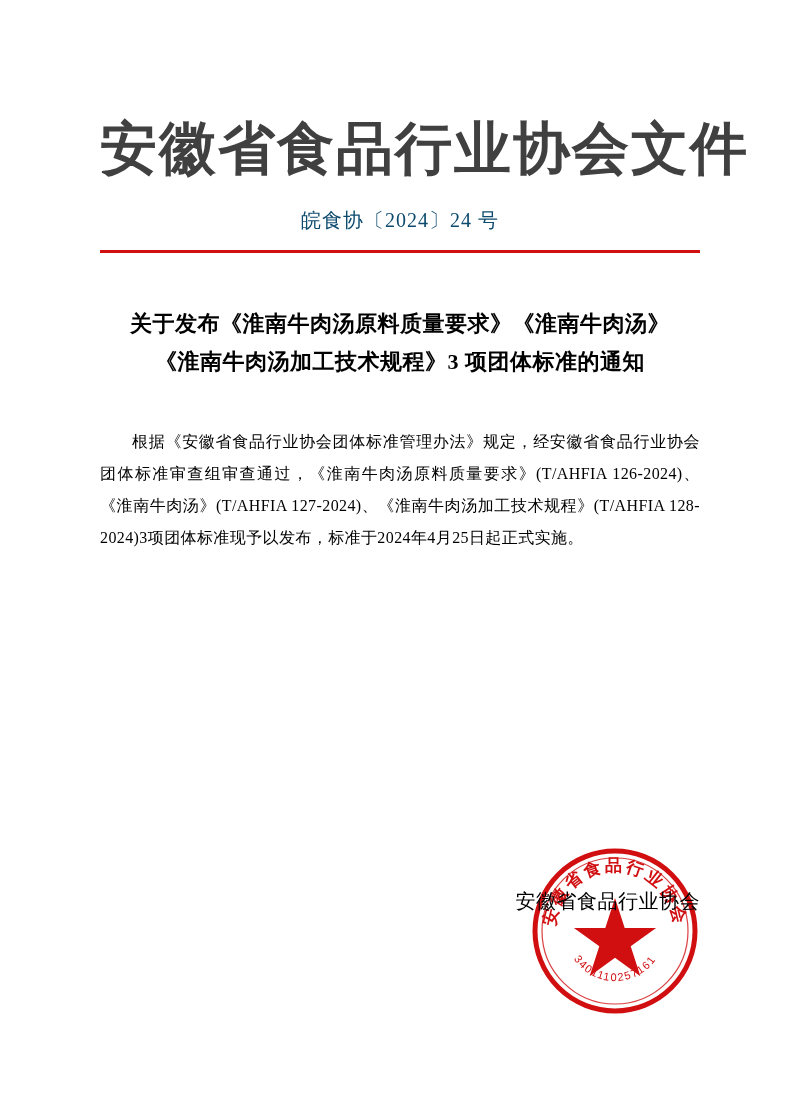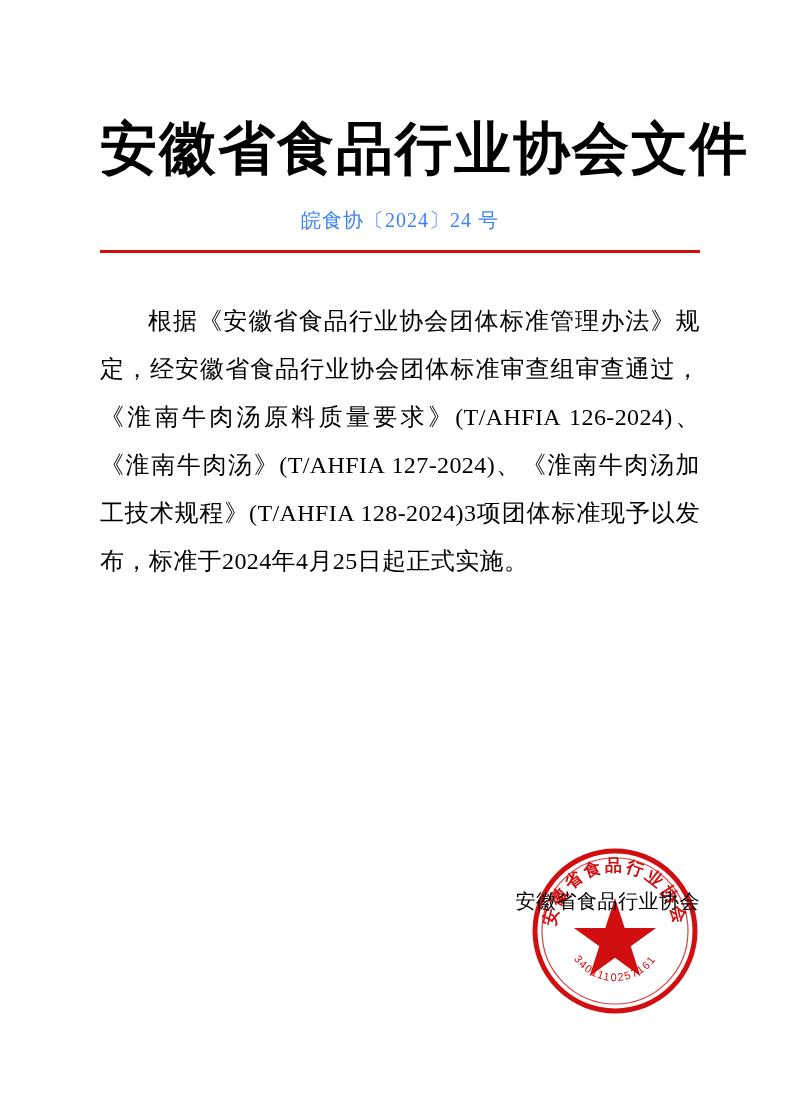--- a/index.html
+++ b/index.html
@@ -23,35 +23,35 @@
     box-sizing: border-box;
     padding: 0 100px;
   }
 
   
   .masthead {
     margin-top: 118px;
     text-align: center;
   }
   .masthead-title {
-    color: #000000;
+    color: #404040;
     font-family: "Liberation Serif", "DejaVu Serif", serif;
     font-weight: bold;
     font-size: 57px;
     letter-spacing: 2px;
     line-height: 1.1;
     white-space: nowrap;
   }
 
   .doc-number {
     margin-top: 26px;
     text-align: center;
     font-size: 20px;
     letter-spacing: 1px;
-    color: #3b82f6;
+    color: #0c4a6e;
   }
 
   .red-rule {
     margin: 16px 0 0 0;
     height: 3px;
     background: #d10f11;
     width: 100%;
   }
 
   
@@ -64,21 +64,21 @@
     letter-spacing: 0.5px;
   }
   .doc-title .line {
     display: block;
     white-space: nowrap;
   }
 
   
   .body-text {
     margin-top: 44px;
-    font-size: 24px;
+    font-size: 16px;
     line-height: 2.0;
     text-align: justify;
     text-justify: inter-ideograph;
     letter-spacing: 0.4px;
   }
   .body-text p {
     margin: 0 0 6px 0;
     text-indent: 2em;
   }
 
@@ -113,20 +113,24 @@
 <div class="page">
 
   <div class="masthead">
     <div class="masthead-title">安徽省食品行业协会文件</div>
   </div>
 
   <div class="doc-number">皖食协〔2024〕24 号</div>
 
   <div class="red-rule"></div>
 
+  <div class="doc-title">
+    <span class="line">关于发布《淮南牛肉汤原料质量要求》《淮南牛肉汤》</span>
+    <span class="line">《淮南牛肉汤加工技术规程》3 项团体标准的通知</span>
+  </div>
 
   <div class="body-text">
     <p>根据《安徽省食品行业协会团体标准管理办法》规定，经安徽省食品行业协会团体标准审查组审查通过，《淮南牛肉汤原料质量要求》(T/AHFIA 126-2024)、《淮南牛肉汤》(T/AHFIA 127-2024)、《淮南牛肉汤加工技术规程》(T/AHFIA 128-2024)3项团体标准现予以发布，标准于2024年4月25日起正式实施。</p>
   </div>
 
   <div class="seal">
     <svg width="170" height="170" viewBox="0 0 170 170" xmlns="http://www.w3.org/2000/svg">
       <defs>
         <path id="sealTopArc" d="M 25,85 A 60,60 0 0 1 145,85" fill="none"></path>
         <path id="sealBottomArc" d="M 35,85 A 50,50 0 0 0 135,85" fill="none"></path>

